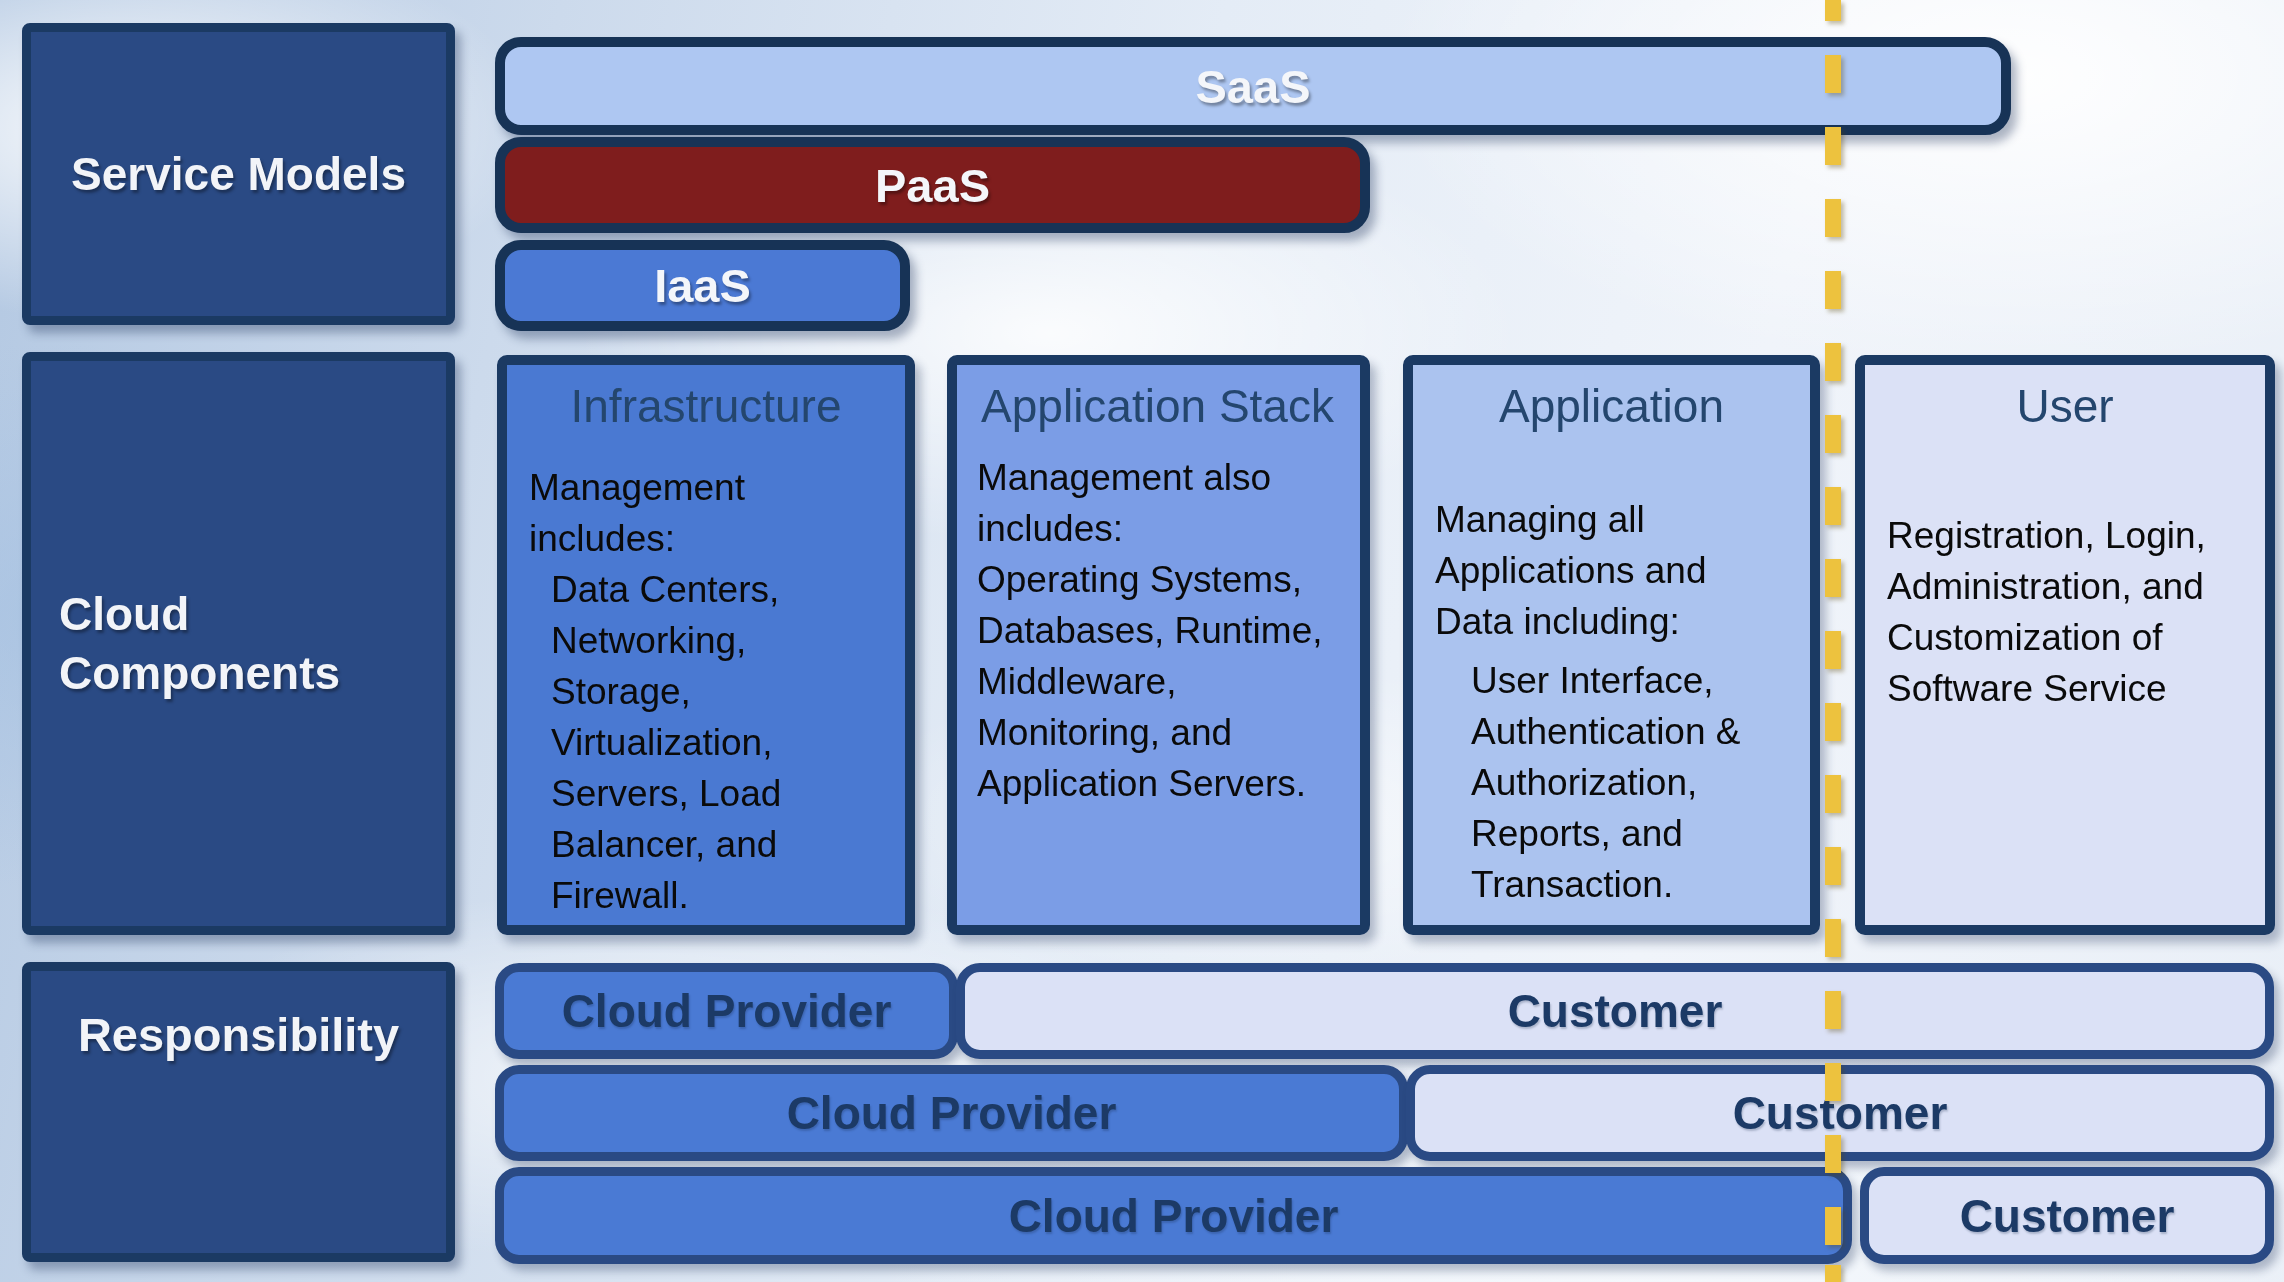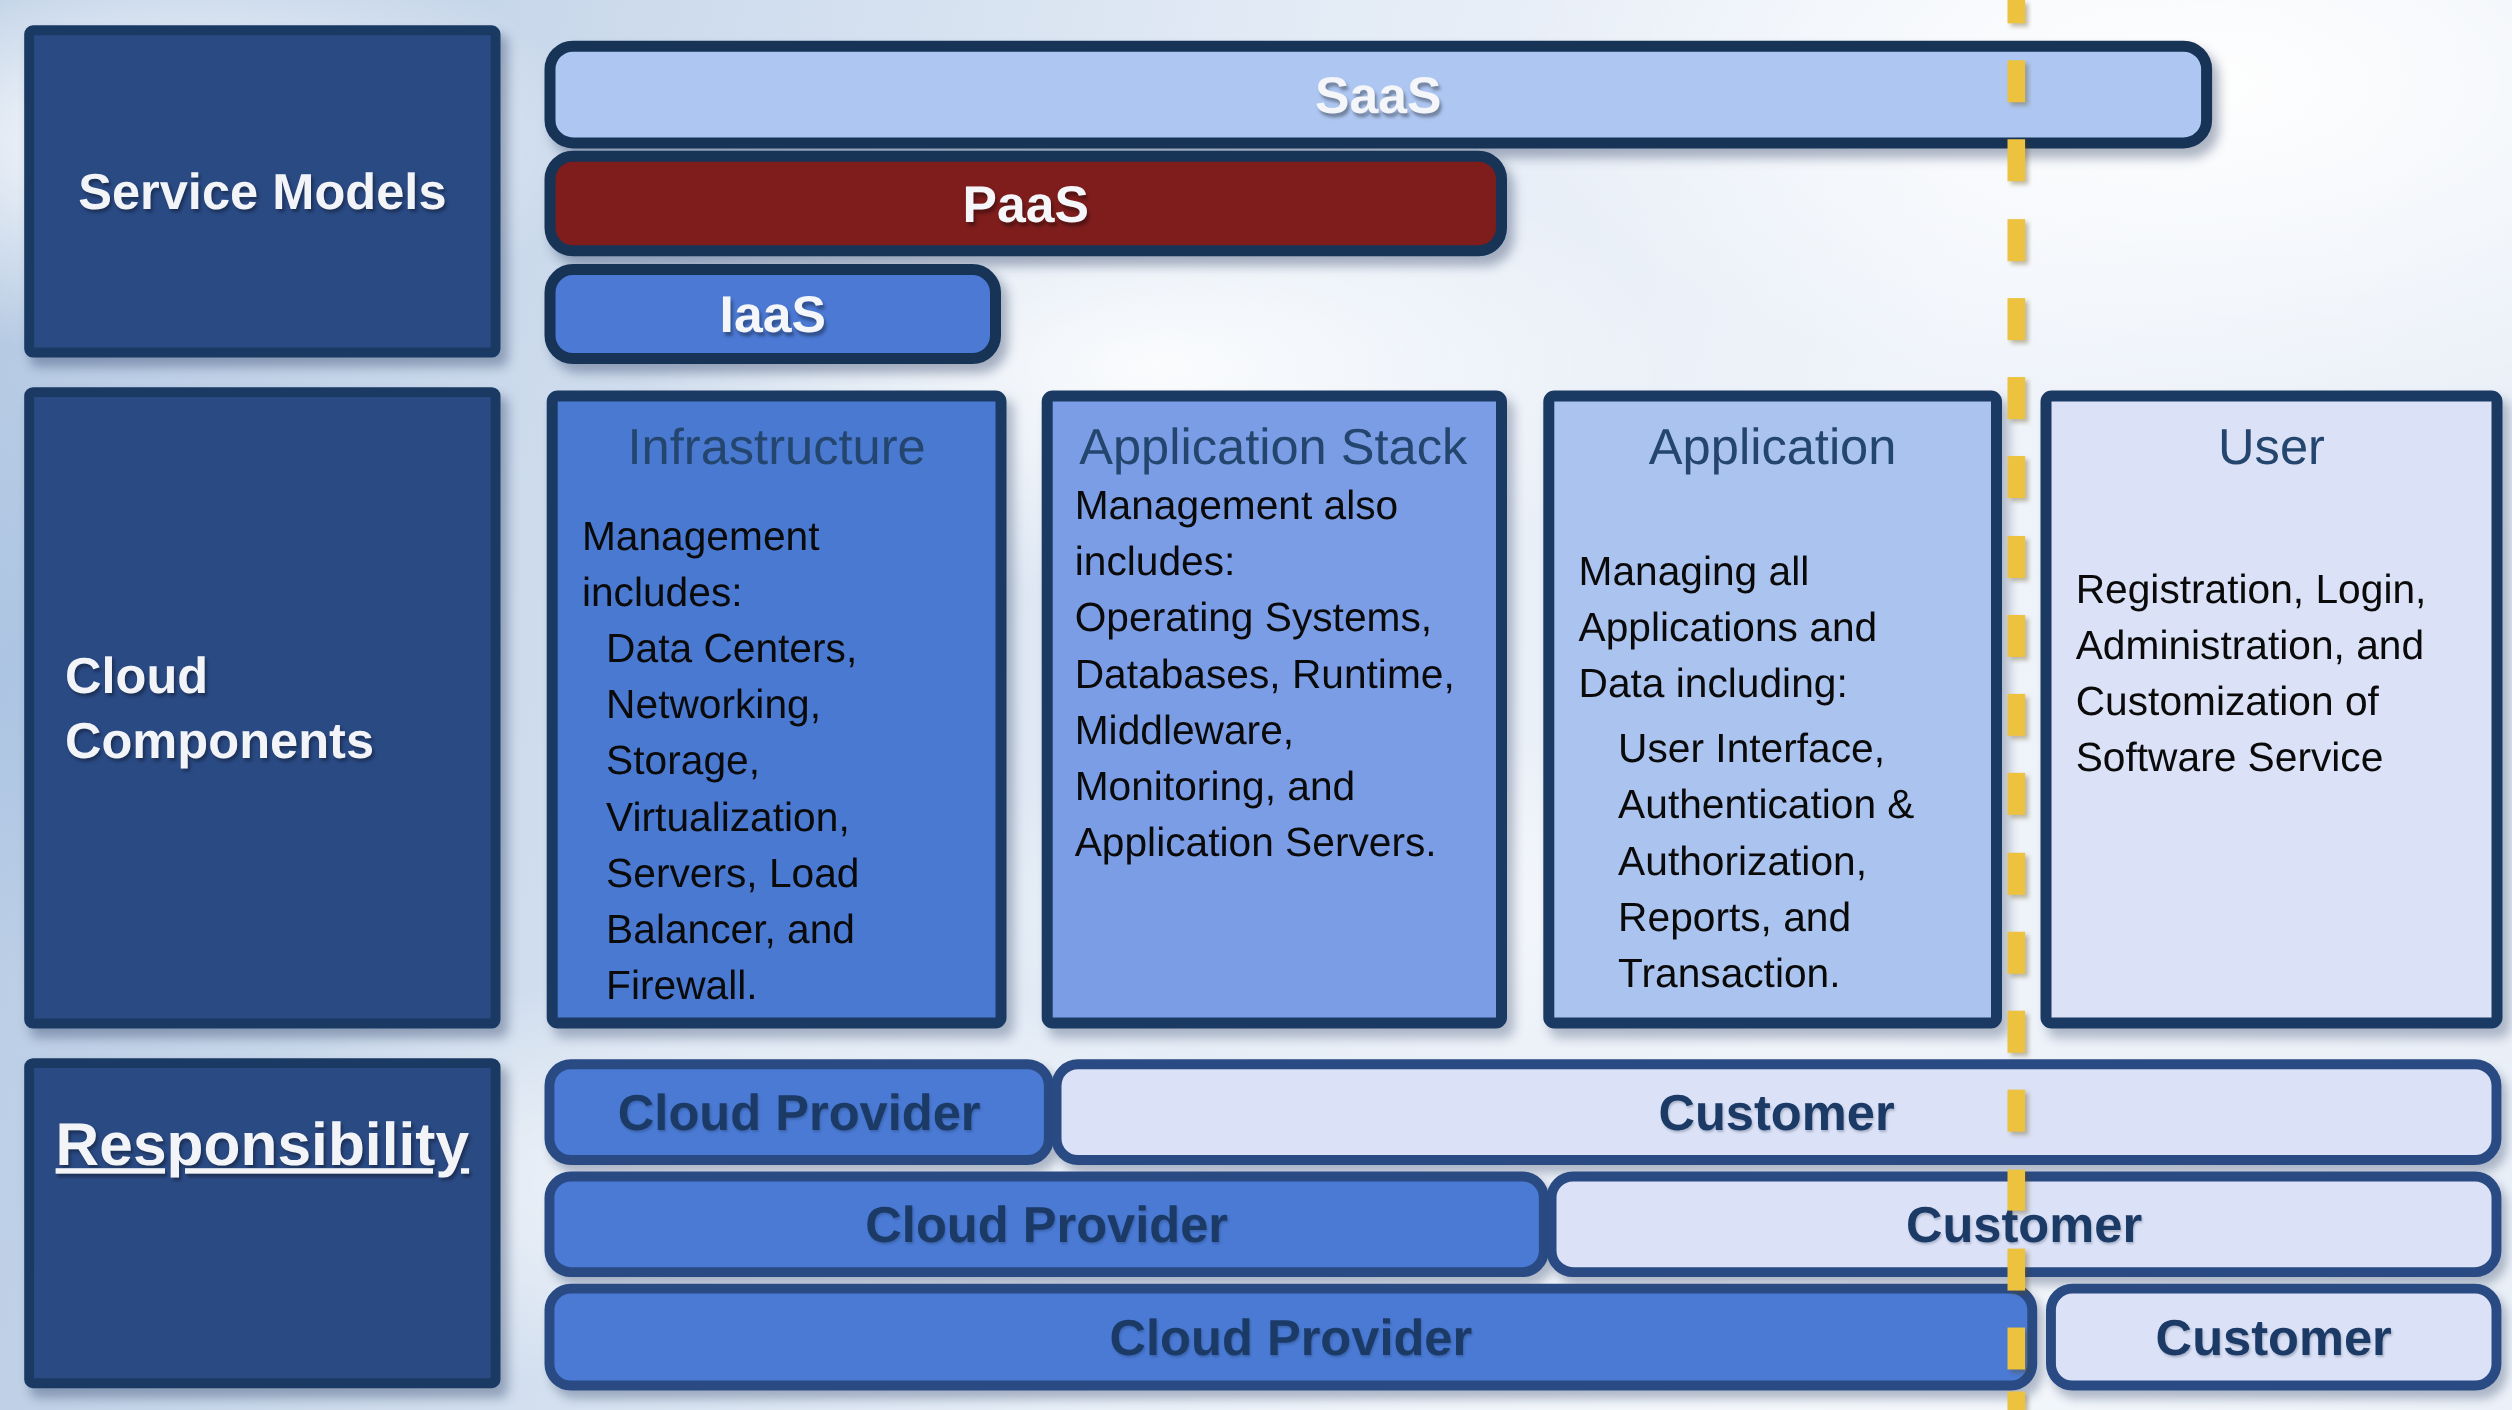--- a/index.html
+++ b/index.html
@@ -88,21 +88,21 @@
 
   <div class="sky"></div>
 
   <div class="navybox" style="left:22px;top:23px;width:433px;height:302px;padding:0 28px;">
     <span>Service Models</span>
   </div>
   <div class="navybox" style="left:22px;top:352px;width:433px;height:583px;padding:0 28px;">
     <span>Cloud Components</span>
   </div>
   <div class="navybox" style="left:22px;top:962px;width:433px;height:300px;align-items:flex-start;padding:34px 10px 0 10px;">
-    <span style="font-size:55px;text-decoration:underline;">Responsibility</span>
+    <span style="font-size:47px;">Responsibility</span>
   </div>
 
   <div class="bar" style="left:495px;top:37px;width:1516px;height:98px;background:#aec7f2;">
     <span>SaaS</span>
   </div>
   <div class="bar" style="left:495px;top:137px;width:875px;height:96px;background:#7f1d1d;">
     <span>PaaS</span>
   </div>
   <div class="bar" style="left:495px;top:240px;width:415px;height:91px;background:#4b79d4;">
     <span>IaaS</span>
@@ -111,21 +111,21 @@
   <div class="card" style="left:497px;width:418px;background:#4a79d2;">
     <div class="card-title">Infrastructure</div>
     <div class="card-body" style="margin-top:30px;">
       <p class="card-intro">Management includes:</p>
       <p class="card-items" style="margin-left:22px;">Data Centers, Networking, Storage, Virtualization, Servers, Load Balancer, and Firewall.</p>
     </div>
   </div>
 
   <div class="card" style="left:947px;width:423px;background:#7b9de6;padding-left:20px;">
     <div class="card-title">Application Stack</div>
-    <div class="card-body" style="margin-top:2px;">
+    <div class="card-body" style="margin-top:20px;">
       <p class="card-intro">Management also includes:</p>
       <p class="card-items">Operating Systems, Databases, Runtime, Middleware, Monitoring, and Application Servers.</p>
     </div>
   </div>
 
   <div class="card" style="left:1403px;width:417px;background:#abc3ef;">
     <div class="card-title">Application</div>
     <div class="card-body" style="margin-top:62px;">
       <p class="card-intro">Managing all Applications and Data including:</p>
       <p class="card-items" style="margin-left:36px;margin-top:8px;">User Interface, Authentication &amp; Authorization, Reports, and Transaction.</p>

